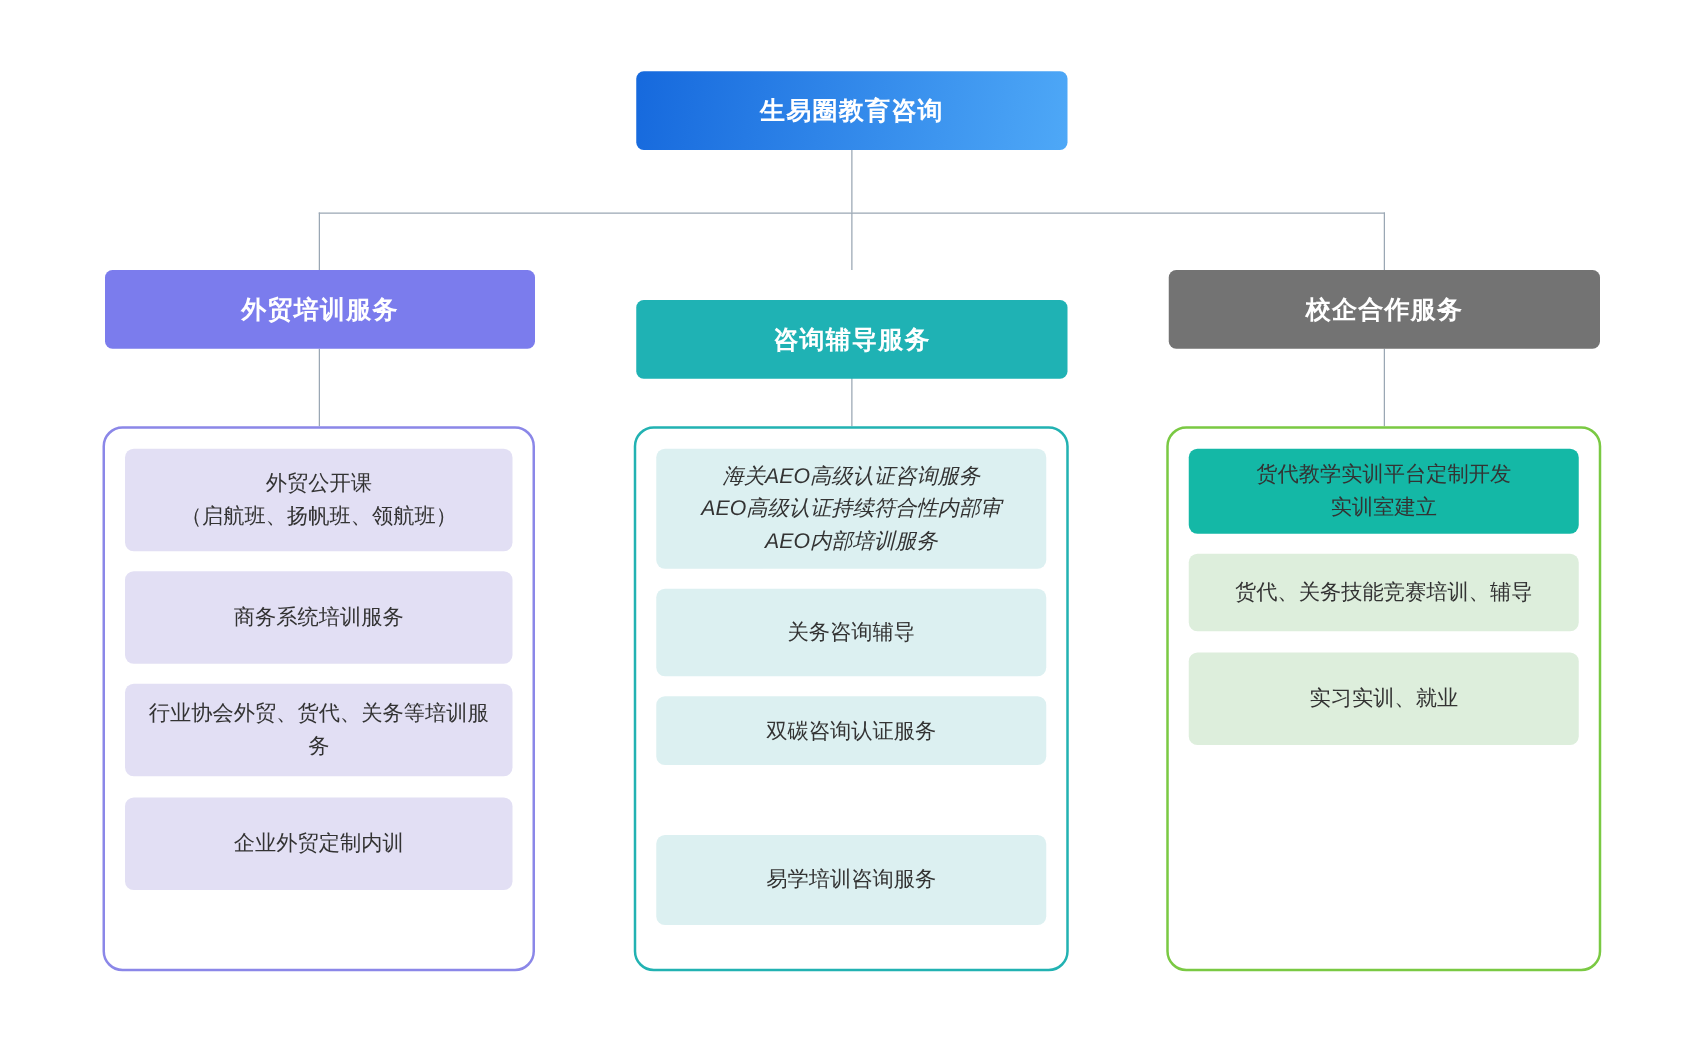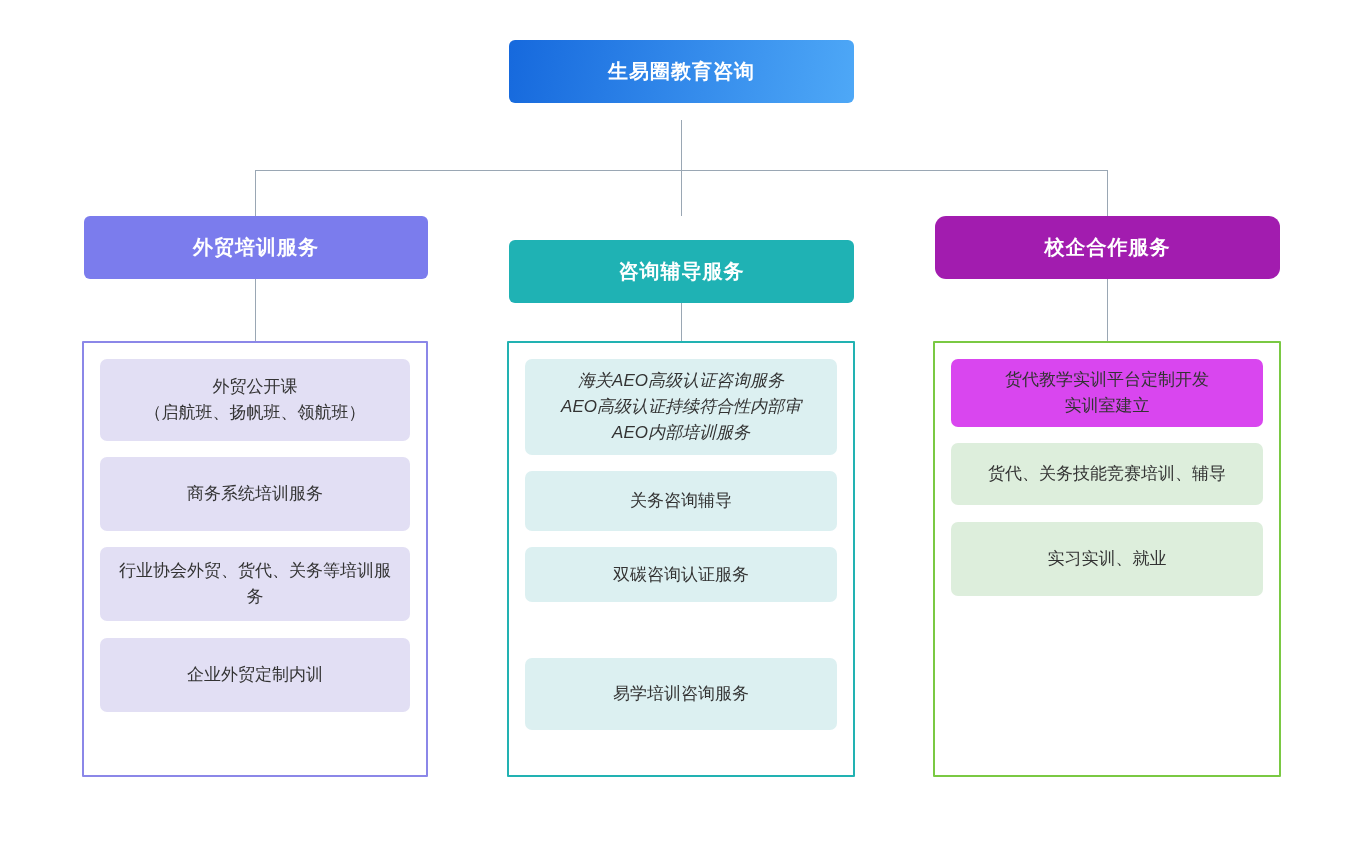--- a/index.html
+++ b/index.html
@@ -7,21 +7,21 @@
     width: 1360px; height: 844px;
     background: #ffffff;
     font-family: "Liberation Sans", "DejaVu Sans", sans-serif;
     overflow: hidden;
   }
   #chart-root { position: relative; width: 1360px; height: 844px; }
 
   
   .root-node {
     position: absolute;
-    left: 509px; top: 40px; width: 345px; height: 63px;
+    left: 509px; top: 57px; width: 345px; height: 63px;
     border-radius: 6px;
     display: flex; align-items: center; justify-content: center;
     color: #ffffff; font-size: 20px; font-weight: bold; letter-spacing: 1px;
   }
 
   
   .conn { position: absolute; background: #9aa7b4; }
   .conn-v { width: 1.4px; }
   .conn-h { height: 1.4px; }
 
@@ -29,21 +29,21 @@
   .col-header {
     position: absolute; top: 216px; height: 63px;
     border-radius: 6px;
     display: flex; align-items: center; justify-content: center;
     color: #ffffff; font-size: 20px; font-weight: bold; letter-spacing: 1px;
   }
 
   
   .col-box {
     position: absolute; top: 341px;
-    border-width: 2px; border-style: solid; border-radius: 1px;
+    border-width: 2px; border-style: solid; border-radius: 16px;
     background: #ffffff;
     padding: 16px 16px 18px 16px;
     display: flex; flex-direction: column;
   }
 
   .item-card {
     border-radius: 7px;
     display: flex; align-items: center; justify-content: center;
     text-align: center;
     color: #333333;
@@ -90,28 +90,28 @@
     <div class="item-card" style="background: rgb(226, 223, 244); height: 74px; flex: 0 0 auto;">企业外贸定制内训</div>
   </div>
 
   <div class="col-header" id="col-1-header" style="background: rgb(31, 178, 180); margin-top: 24px;">
     <span>咨询辅导服务</span>
   </div>
   <div class="col-box" id="col-1-box" style="border-color: rgb(34, 178, 178);">
     <div class="item-card" style="background: rgb(220, 240, 241); height: 96px; flex: 0 0 auto; margin-bottom: 16px; font-style: italic;">海关AEO高级认证咨询服务
 AEO高级认证持续符合性内部审
 AEO内部培训服务</div>
-    <div class="item-card" style="background: rgb(220, 240, 241); height: 60px; flex: 0 0 auto; margin-bottom: 16px;">关务咨询辅导</div>
+    <div class="item-card" style="background: rgb(220, 240, 241); height: 70px; flex: 0 0 auto; margin-bottom: 16px;">关务咨询辅导</div>
     <div class="item-card" style="background: rgb(220, 240, 241); height: 55px; flex: 0 0 auto; margin-bottom: 16px;">双碳咨询认证服务</div>
     <div class="item-card" style="background: rgb(220, 240, 241); height: 72px; flex: 0 0 auto; margin-top: 40px;">易学培训咨询服务</div>
   </div>
 
-  <div class="col-header" id="col-2-header" style="background: #a21caf; border-radius: 11px;">
+  <div class="col-header" id="col-2-header" style="background: #737373;">
     <span>校企合作服务</span>
   </div>
   <div class="col-box" id="col-2-box" style="border-color: rgb(122, 201, 67);">
-    <div class="item-card" style="background: #d946ef; height: 68px; flex: 0 0 auto; margin-bottom: 16px;">货代教学实训平台定制开发
+    <div class="item-card" style="background: #14b8a6; height: 68px; flex: 0 0 auto; margin-bottom: 16px;">货代教学实训平台定制开发
 实训室建立</div>
     <div class="item-card" style="background: rgb(221, 238, 220); height: 62px; flex: 0 0 auto; margin-bottom: 17px;">货代、关务技能竞赛培训、辅导</div>
     <div class="item-card" style="background: rgb(221, 238, 220); height: 74px; flex: 0 0 auto;">实习实训、就业</div>
   </div>
 
 </div>
 
 </body></html>

